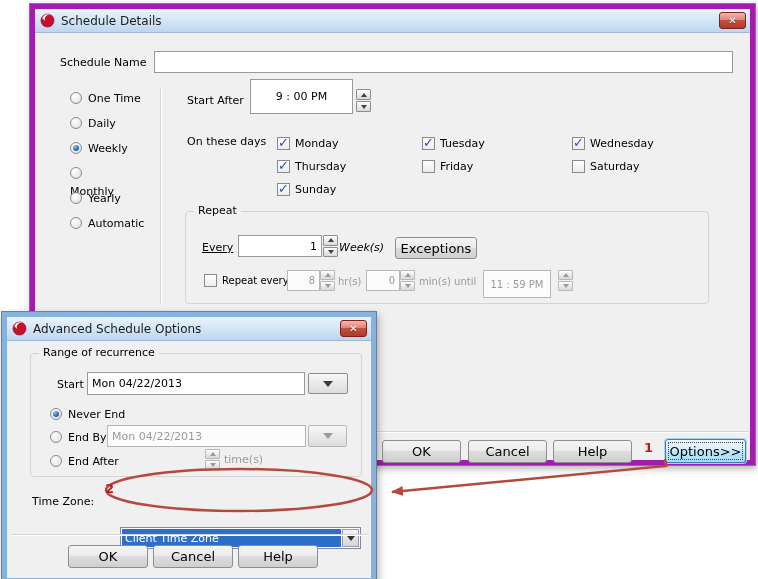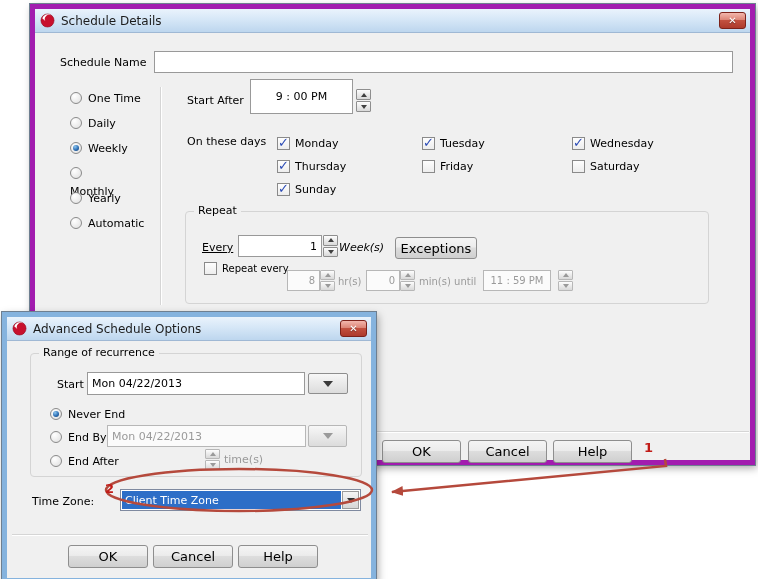--- a/index.html
+++ b/index.html
@@ -67,21 +67,21 @@
             color:#2b4bb5;font-size:13px;font-weight:bold;}
 
   .groupbox{position:absolute;box-sizing:border-box;border:1px solid #d4d4d4;border-radius:4px;}
   .grouplabel{position:absolute;top:-8px;left:8px;background:#f0f0f0;padding:0 4px;white-space:nowrap;}
 
   .hsep{position:absolute;height:0;border-top:1px solid #d5d5d5;border-bottom:1px solid #ffffff;}
   .vsep{position:absolute;width:0;border-left:1px solid #d5d5d5;border-right:1px solid #ffffff;}
 
   
   .combo{position:absolute;box-sizing:border-box;border:1px solid #7f8aa0;background:#fff;
-         display:flex;padding:1px;}
+         display:flex;padding:1px;margin-top:38px;}
   .combo .sel{flex:1;background:#2d6ec7;color:#fff;display:flex;align-items:center;
               padding:0 3px;white-space:nowrap;overflow:hidden;}
   .combo .dd{width:17px;margin-left:1px;border:1px solid #9b9b9b;box-sizing:border-box;
              background:linear-gradient(180deg,#f5f5f5,#d6d6d6);
              display:flex;align-items:center;justify-content:center;}
   .combo .dd .dtri{width:0;height:0;border-left:4px solid transparent;border-right:4px solid transparent;border-top:5px solid #333;}
 
   
   .overlay{position:absolute;left:0;top:0;pointer-events:none;z-index:50;}
   .annnum{position:absolute;z-index:51;color:#c11b17;font-weight:bold;font-size:13px;pointer-events:none;}
@@ -194,21 +194,21 @@
         </span>
       <span class="sb">
           <span class="tri-down"></span>
         </span>
     </div>
     <span class="lbl" style="left:304px;top:232px;font-style:italic;">Week(s)</span>
     <div class="btn" style="left:360px;top:228px;width:82px;height:22px;">
         <span>Exceptions</span>
       </div>
 
-    <div class="chk-row" style="left:169px;top:252px;">
+    <div class="chk-row" style="left:169px;top:264px;">
       <span class="checkbox"></span>
       <span class="small">Repeat every</span>
     </div>
     <div class="field right disabled small" style="left:252px;top:261px;width:33px;height:21px;">
         <span>8</span>
       </div>
     <div class="spin disabled" style="left:285px;top:261px;height:21px;">
       <span class="sb">
           <span class="tri-up"></span>
         </span>
@@ -222,21 +222,21 @@
       </div>
     <div class="spin disabled" style="left:365px;top:261px;height:21px;">
       <span class="sb">
           <span class="tri-up"></span>
         </span>
       <span class="sb">
           <span class="tri-down"></span>
         </span>
     </div>
     <span class="lbl small" style="left:384px;top:266px;color:#9a9a9a;">min(s) until</span>
-    <div class="field center disabled small" style="left:448px;top:261px;width:68px;height:21px;">
+    <div class="field center disabled small" style="left:448px;top:261px;width:68px;height:28px;">
         <span>11 : 59 PM</span>
       </div>
     <div class="spin disabled" style="left:523px;top:261px;height:21px;">
       <span class="sb">
           <span class="tri-up"></span>
         </span>
       <span class="sb">
           <span class="tri-down"></span>
         </span>
     </div>
@@ -244,20 +244,23 @@
     <div class="hsep" style="left:5px;top:422px;width:709px;"></div>
 
     <div class="btn" style="left:347px;top:431px;width:79px;height:23px;">
         <span>OK</span>
       </div>
     <div class="btn" style="left:433px;top:431px;width:79px;height:23px;">
         <span>Cancel</span>
       </div>
     <div class="btn" style="left:518px;top:431px;width:79px;height:23px;">
         <span>Help</span>
+      </div>
+    <div class="btn focused" style="left:630px;top:430px;width:81px;height:24px;">
+        <span>Options&gt;&gt;</span>
       </div>
   </div>
 
   <div class="dialog active" style="left:2px;top:312px;width:374px;height:271px;z-index:10;">
 
     <div class="titlebar">
       <svg width="15" height="15" viewBox="0 0 16 16">
         <circle cx="8" cy="8" r="7" fill="#c8102e" stroke="#8f0b20" stroke-width="0.6"></circle>
         <path d="M2.4 5.6 A6.2 6.2 0 0 1 11.8 2.4 A4.6 4.6 0 0 0 5.6 8.6 Z" fill="#ffffff"></path>
       </svg>

